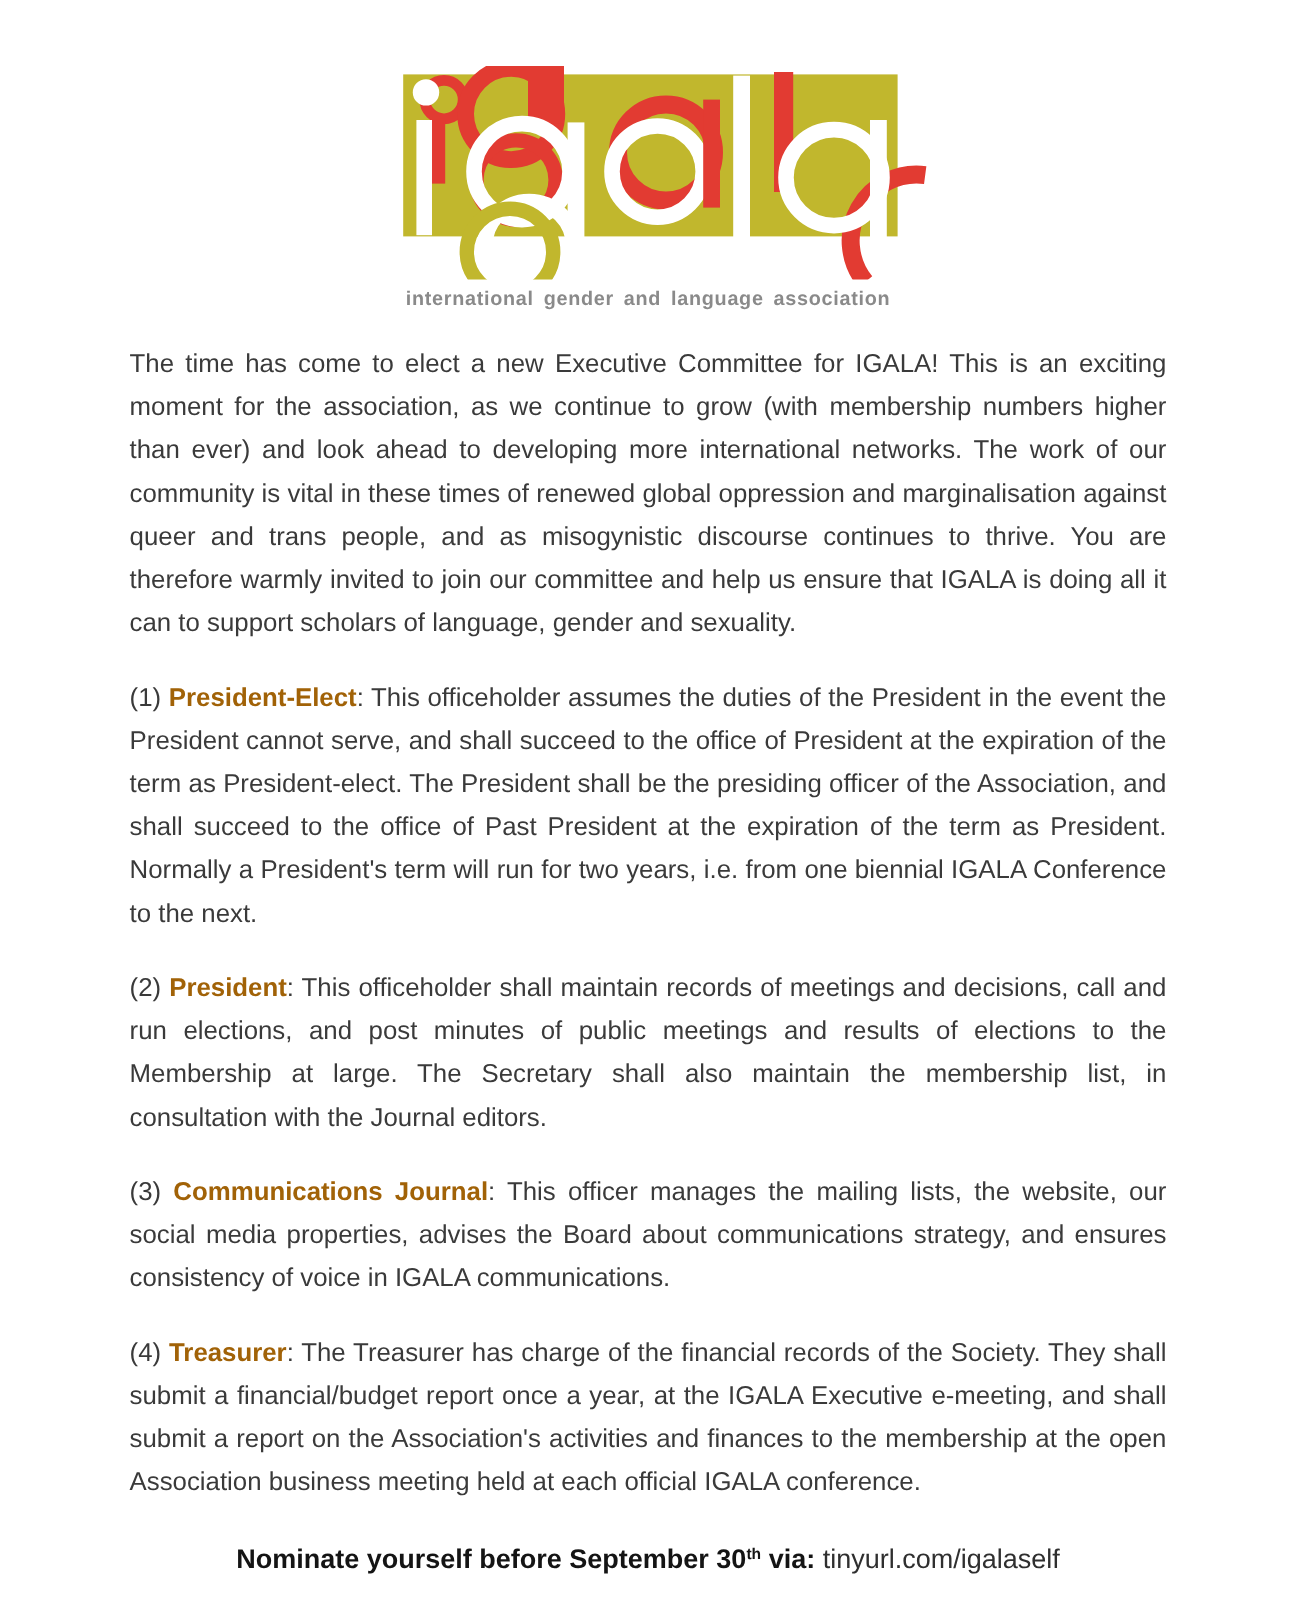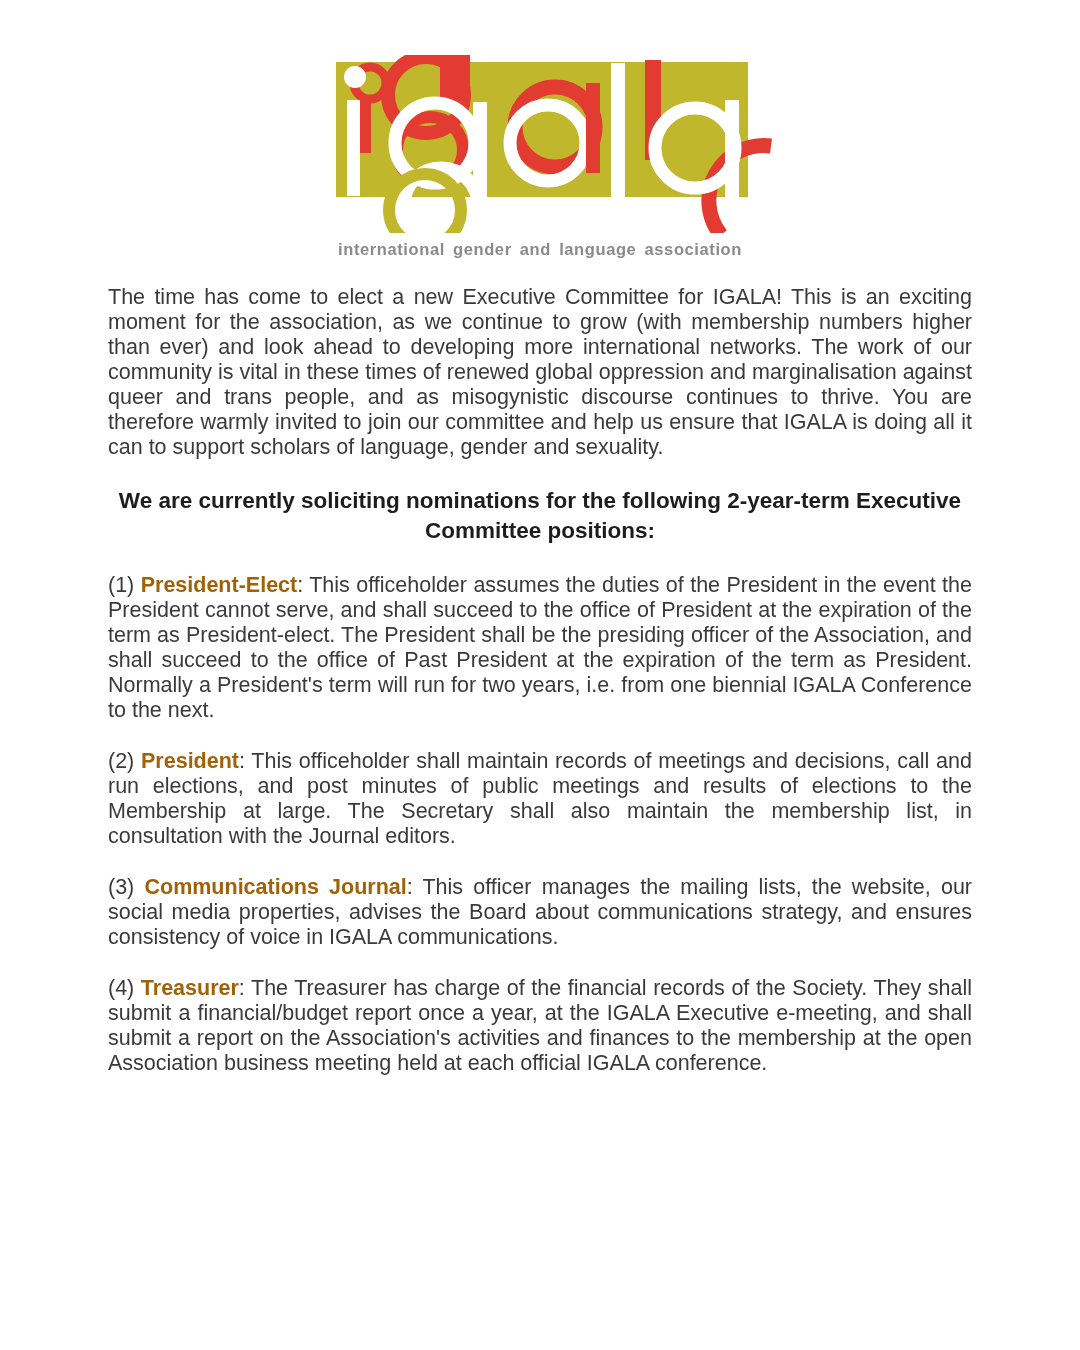--- a/index.html
+++ b/index.html
@@ -23,21 +23,21 @@
     word-spacing: 3px;
     color: #8a8a8a;
     text-align: center;
     white-space: nowrap;
   }
 
   
   .content { width: 864px; margin: 26px auto 0; color: #3a3a3a; }
   .para {
     font-size: 21.5px;
-    line-height: 25px;
+    line-height: 36px;
     text-align: justify;
     margin: 0 0 26px 0;
   }
   .pos-title { font-weight: bold; color: #a16207; }
   .section-heading {
     font-size: 22.5px;
     line-height: 30px;
     font-weight: bold;
     color: #1d1d1d;
     text-align: center;
@@ -105,25 +105,25 @@
         <rect x="432" y="45" width="14" height="98" fill="#ffffff"></rect>
       </g>
     </svg>
     <div class="tagline">international gender and language association</div>
   </div>
 
   <div class="content">
 
     <p class="para">The time has come to elect a new Executive Committee for IGALA! This is an exciting moment for the association, as we continue to grow (with membership numbers higher than ever) and look ahead to developing more international networks. The work of our community is vital in these times of renewed global oppression and marginalisation against queer and trans people, and as misogynistic discourse continues to thrive. You are therefore warmly invited to join our committee and help us ensure that IGALA is doing all it can to support scholars of language, gender and sexuality.</p>
 
-    <div class="section-heading">We are currently soliciting nominations for the following 2-year-term Executive Committee positions:</div>
 
     <p class="para"><span>(1) </span><span class="pos-title">President-Elect</span><span>: This officeholder assumes the duties of the President in the event the President cannot serve, and shall succeed to the office of President at the expiration of the term as President-elect. The President shall be the presiding officer of the Association, and shall succeed to the office of Past President at the expiration of the term as President. Normally a President's term will run for two years, i.e. from one biennial IGALA Conference to the next.</span></p>
 
     <p class="para"><span>(2) </span><span class="pos-title">President</span><span>: This officeholder shall maintain records of meetings and decisions, call and run elections, and post minutes of public meetings and results of elections to the Membership at large. The Secretary shall also maintain the membership list, in consultation with the Journal editors.</span></p>
 
     <p class="para"><span>(3) </span><span class="pos-title">Communications Journal</span><span>: This officer manages the mailing lists, the website, our social media properties, advises the Board about communications strategy, and ensures consistency of voice in IGALA communications.</span></p>
 
     <p class="para"><span>(4) </span><span class="pos-title">Treasurer</span><span>: The Treasurer has charge of the financial records of the Society. They shall submit a financial/budget report once a year, at the IGALA Executive e-meeting, and shall submit a report on the Association's activities and finances to the membership at the open Association business meeting held at each official IGALA conference.</span></p>
 
+    <div class="closing"><span class="bold">Nominate yourself before September 30</span><sup>th</sup><span class="bold"> via: </span><span>tinyurl.com/igalaself</span></div>
 
   </div>
 </div>
 
 </body></html>

